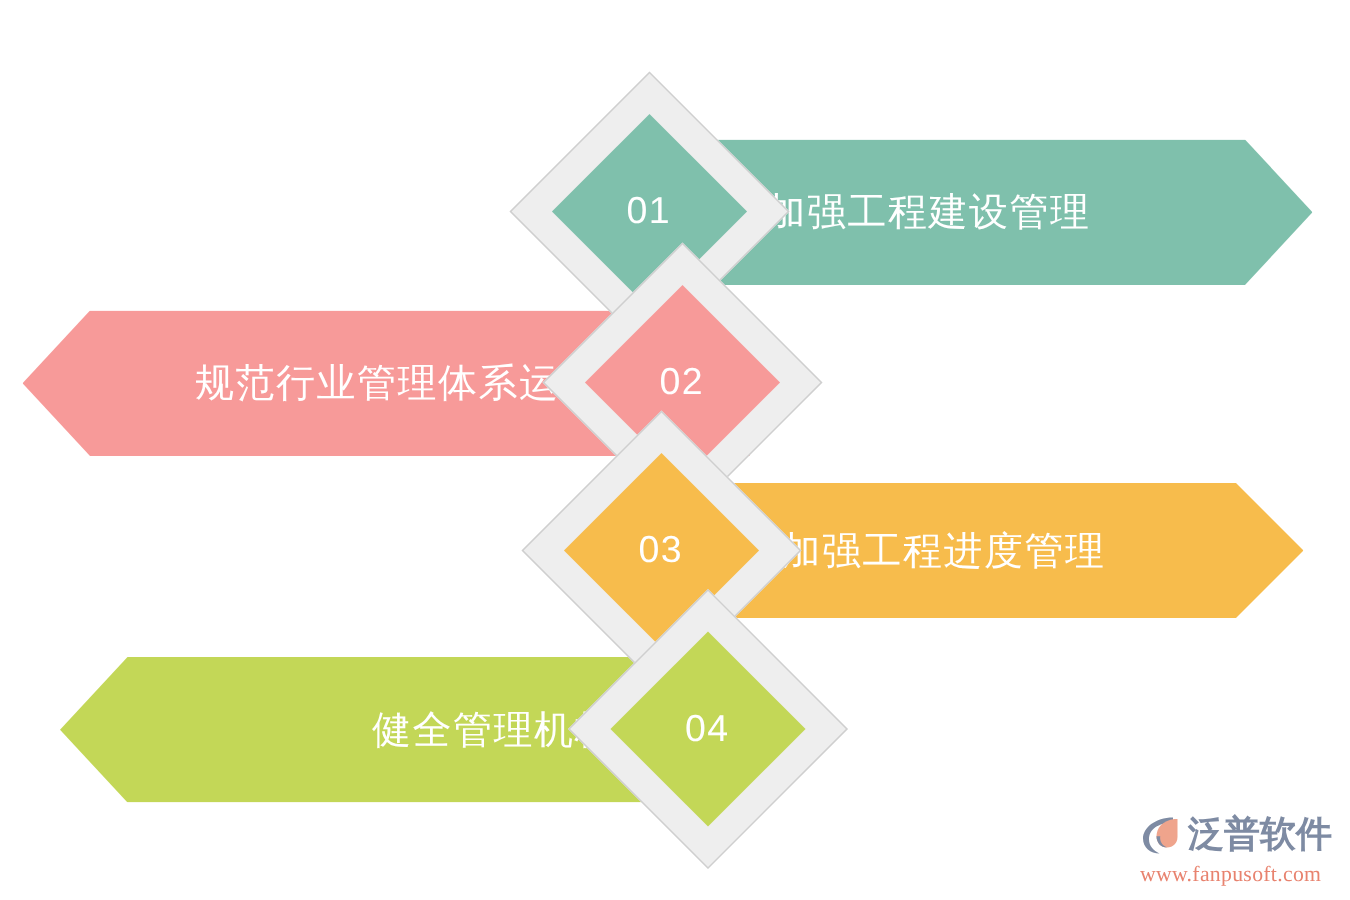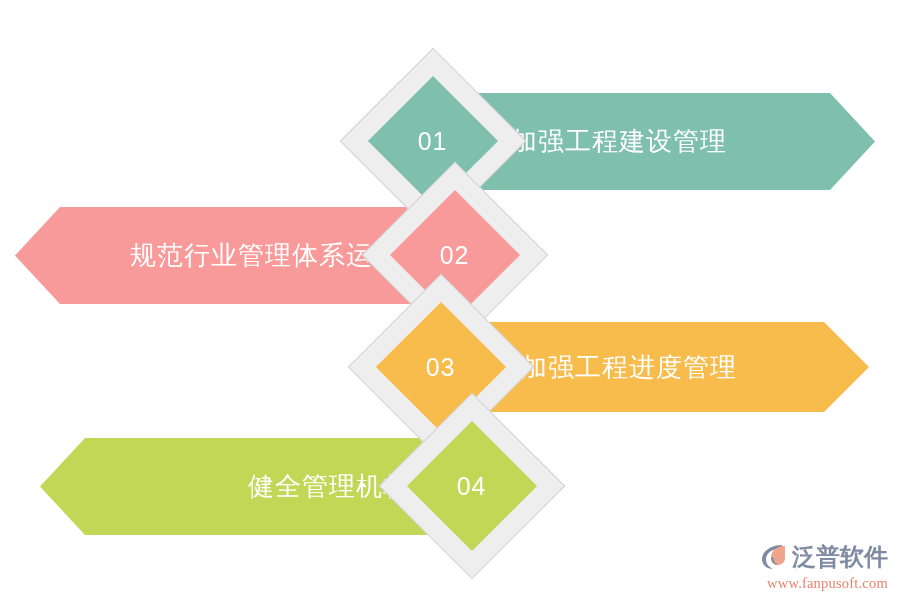--- a/index.html
+++ b/index.html
@@ -103,21 +103,20 @@
     letter-spacing: 0px;
     margin-left: 2px;
     line-height: 1;
     font-family: Liberation Serif, serif;
   }
   .logo-url {
     color: #e8836f;
     font-size: 14.5px;
     letter-spacing: 0.2px;
     margin-top: 2px;
-    text-align: center;
     font-family: "Liberation Serif", "DejaVu Serif", serif;
   }
 </style>
 </head>
 <body style="background: rgb(255, 255, 255);">
 
 <div id="diagram">
 
   <div class="bar bar-right" style="left: 393px; top: 93px; width: 482px; height: 97px; background: rgb(127, 192, 172);">
     <span class="bar-label">加强工程建设管理</span>

